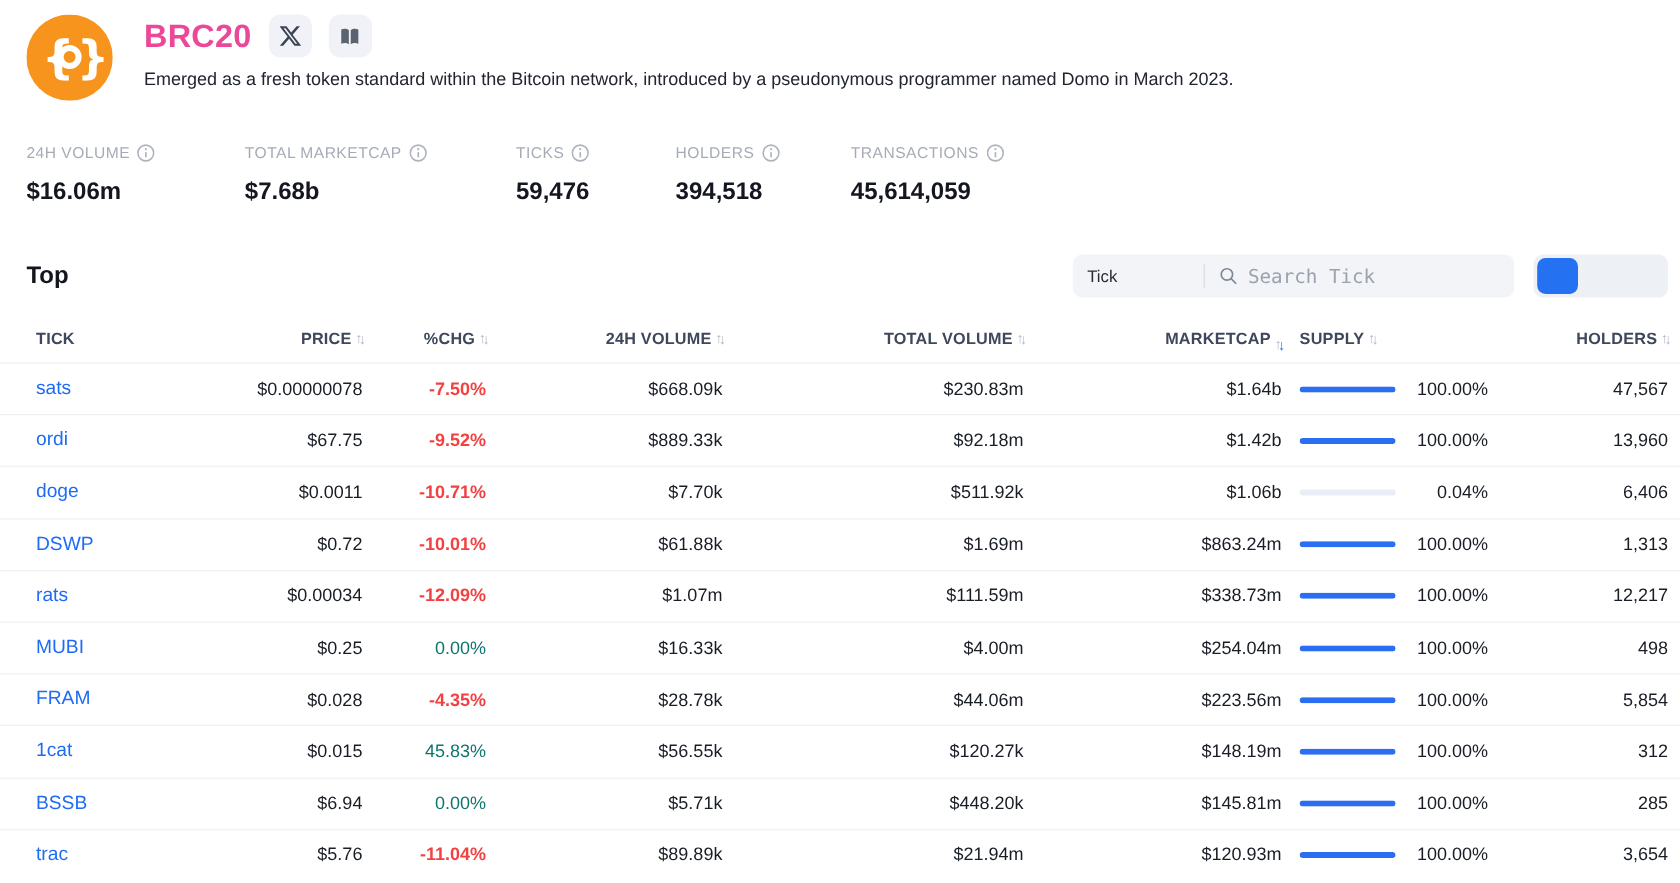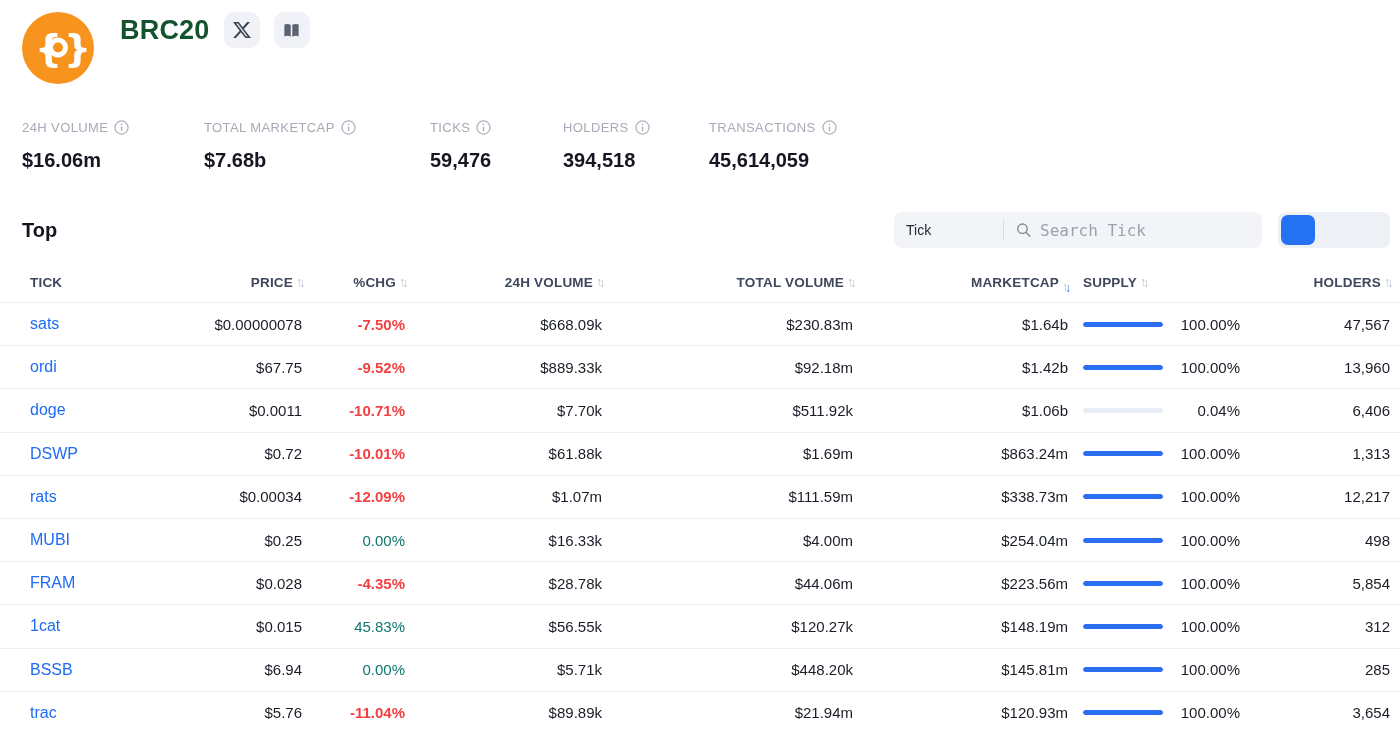--- a/index.html
+++ b/index.html
@@ -4,21 +4,21 @@
 <style>
   * { margin:0; padding:0; box-sizing:border-box; }
   html,body { width:1400px; height:736px; background:#fff; overflow:hidden;
               font-family:"Liberation Sans", sans-serif; color:#161a22; }
 
   
   .header { display:flex; padding:12px 22px 0 22px; }
   .logo { width:72px; height:72px; flex:0 0 72px; }
   .header-right { margin-left:26px; }
   .title-line { display:flex; align-items:center; gap:14px; }
-  .page-title { font-size:27px; font-weight:bold; letter-spacing:.2px; color:#14532d; }
+  .page-title { font-size:27px; font-weight:bold; letter-spacing:.2px; color:#ec4899; }
   .icon-btn { width:36px; height:36px; border-radius:10px; background:#f0f2f8;
               display:flex; align-items:center; justify-content:center; border:none; cursor:pointer; }
   .desc { margin-top:10px; font-size:15px; color:#21252f; }
 
   
   .stats { display:flex; margin-top:36px; padding-left:22px; }
   .stat { margin-right:0; }
   .stat:nth-child(1){ width:182px; } .stat:nth-child(2){ width:226px; }
   .stat:nth-child(3){ width:133px; } .stat:nth-child(4){ width:146px; }
   .stat-label { font-size:13px; color:#a6abb6; letter-spacing:.4px; display:flex; align-items:center; gap:6px; }
@@ -81,20 +81,21 @@
         <svg width="18" height="18" viewBox="0 0 24 24">
           <path fill="#3c4352" d="M18.9 1.2h3.7l-8.1 9.3L24 22.8h-7.5l-5.9-7.7-6.7 7.7H.2l8.7-9.9L-.1 1.2h7.7l5.3 7 6-7zm-1.3 19.4h2L6.5 3.3h-2.2l13.3 17.3z"></path>
         </svg>
       </button>
       <button class="icon-btn">
         <svg width="19" height="19" viewBox="0 0 24 24">
           <path fill="#5b6270" d="M3 4.5C5.5 3.3 8.8 3.4 11 5v15c-2.2-1.6-5.5-1.7-8-.5V4.5zm18 0C18.5 3.3 15.2 3.4 13 5v15c2.2-1.6 5.5-1.7 8-.5V4.5z"></path>
         </svg>
       </button>
     </div>
+    <p class="desc">Emerged as a fresh token standard within the Bitcoin network, introduced by a pseudonymous programmer named Domo in March 2023.</p>
   </div>
 </div>
 
 <div class="stats" id="stats-row">
     <div class="stat">
     <div class="stat-label">
       <span>24H VOLUME</span>
       <span class="info-ic">
         <svg width="15" height="15" viewBox="0 0 16 16">
           <circle cx="8" cy="8" r="7" fill="none" stroke="#aeb3bd" stroke-width="1.4"></circle>

